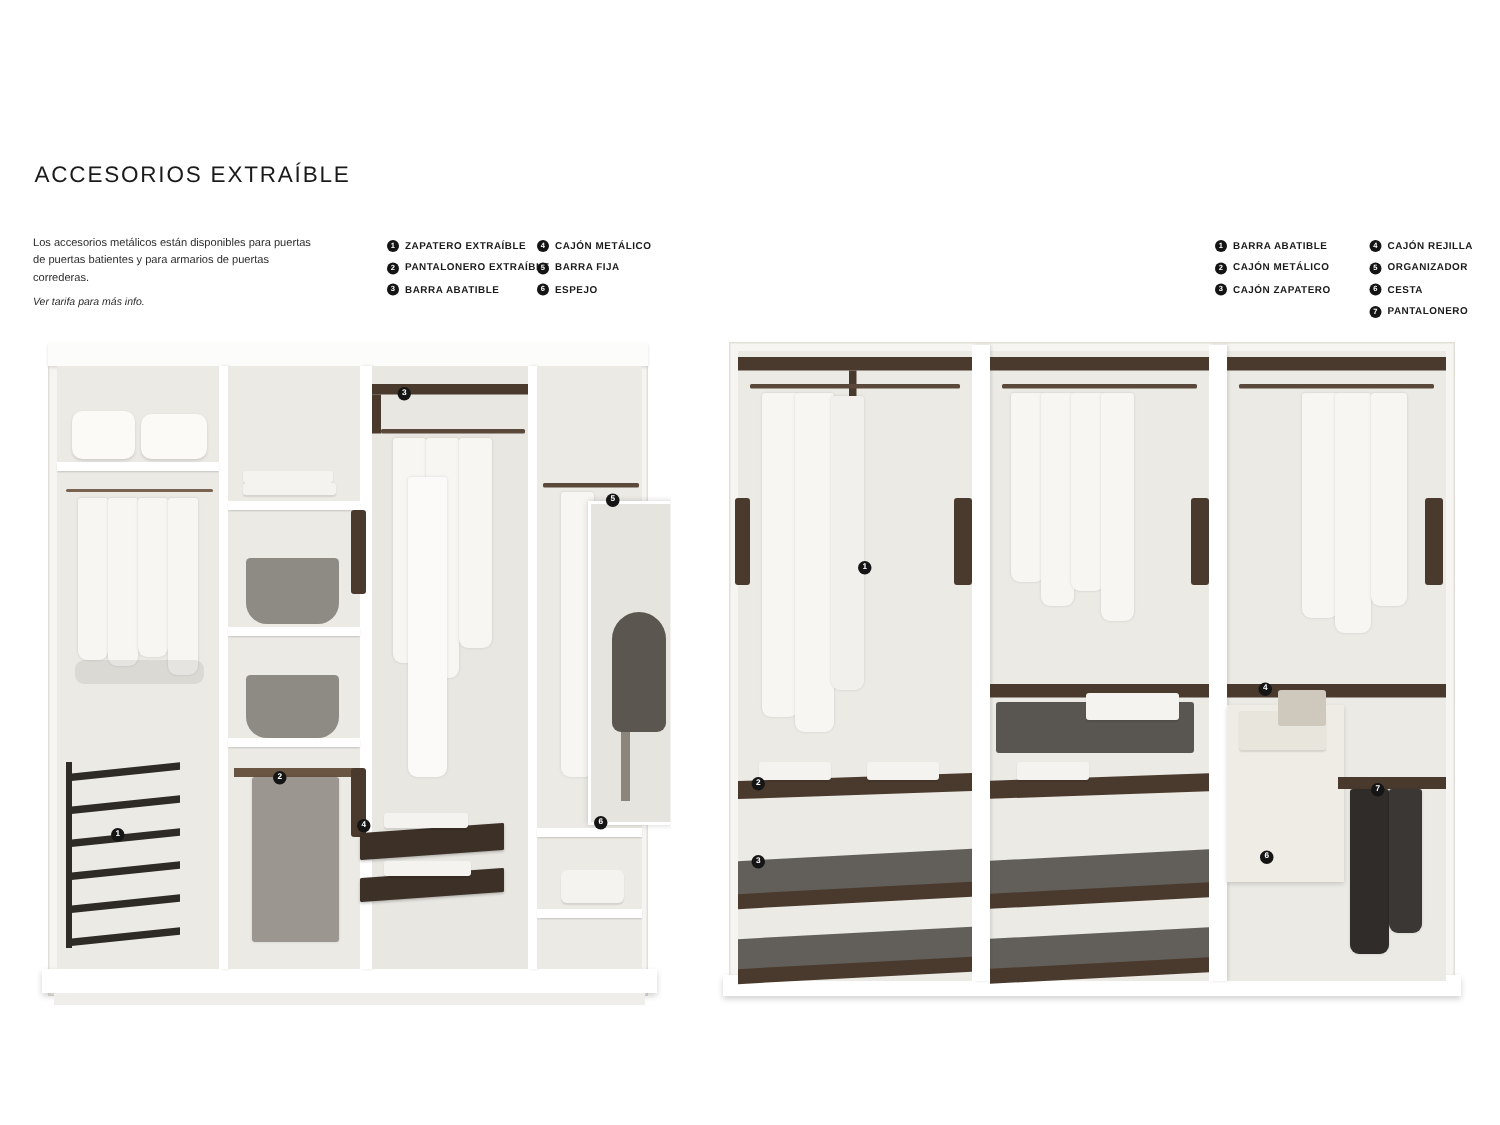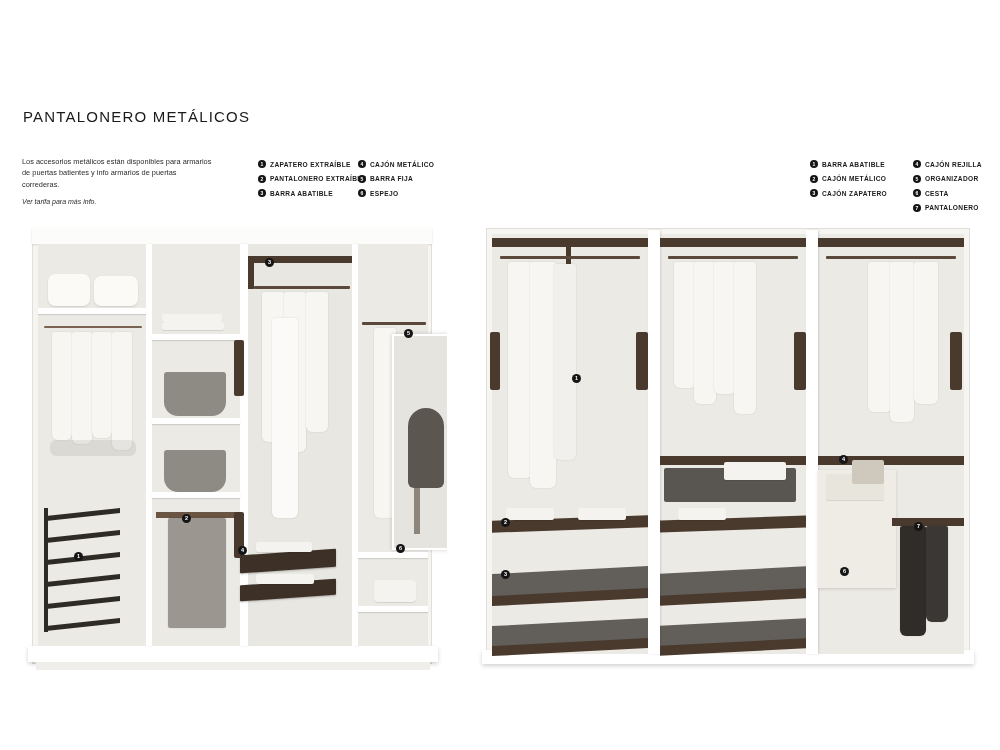--- a/index.html
+++ b/index.html
@@ -81,23 +81,23 @@
     text-align:center;font-weight:bold;z-index:40;
   }
   .floor{position:absolute;background:#ffffff;box-shadow:0 2px 4px rgba(0,0,0,.18);}
   .basefoot{position:absolute;background:#efeeea;}
 </style>
 </head>
 <body>
 
 <div class="page">
 
-  <div class="subtitle">PANTALONERO METÁLICOS</div>
-
-  <div class="intro">Los accesorios metálicos están disponibles para armarios de puertas batientes y info armarios de puertas correderas.</div>
+  <div class="subtitle">ACCESORIOS EXTRAÍBLE</div>
+
+  <div class="intro">Los accesorios metálicos están disponibles para puertas de puertas batientes y para armarios de puertas correderas.</div>
   <div class="intro-italic">Ver tarifa para más info.</div>
 
   <div class="legend l1">
     <div class="row">
       <span class="bullet">1</span>
       <span class="lbl">ZAPATERO EXTRAÍBLE</span>
     </div>
     <div class="row">
       <span class="bullet">2</span>
       <span class="lbl">PANTALONERO EXTRAÍBLE</span>

